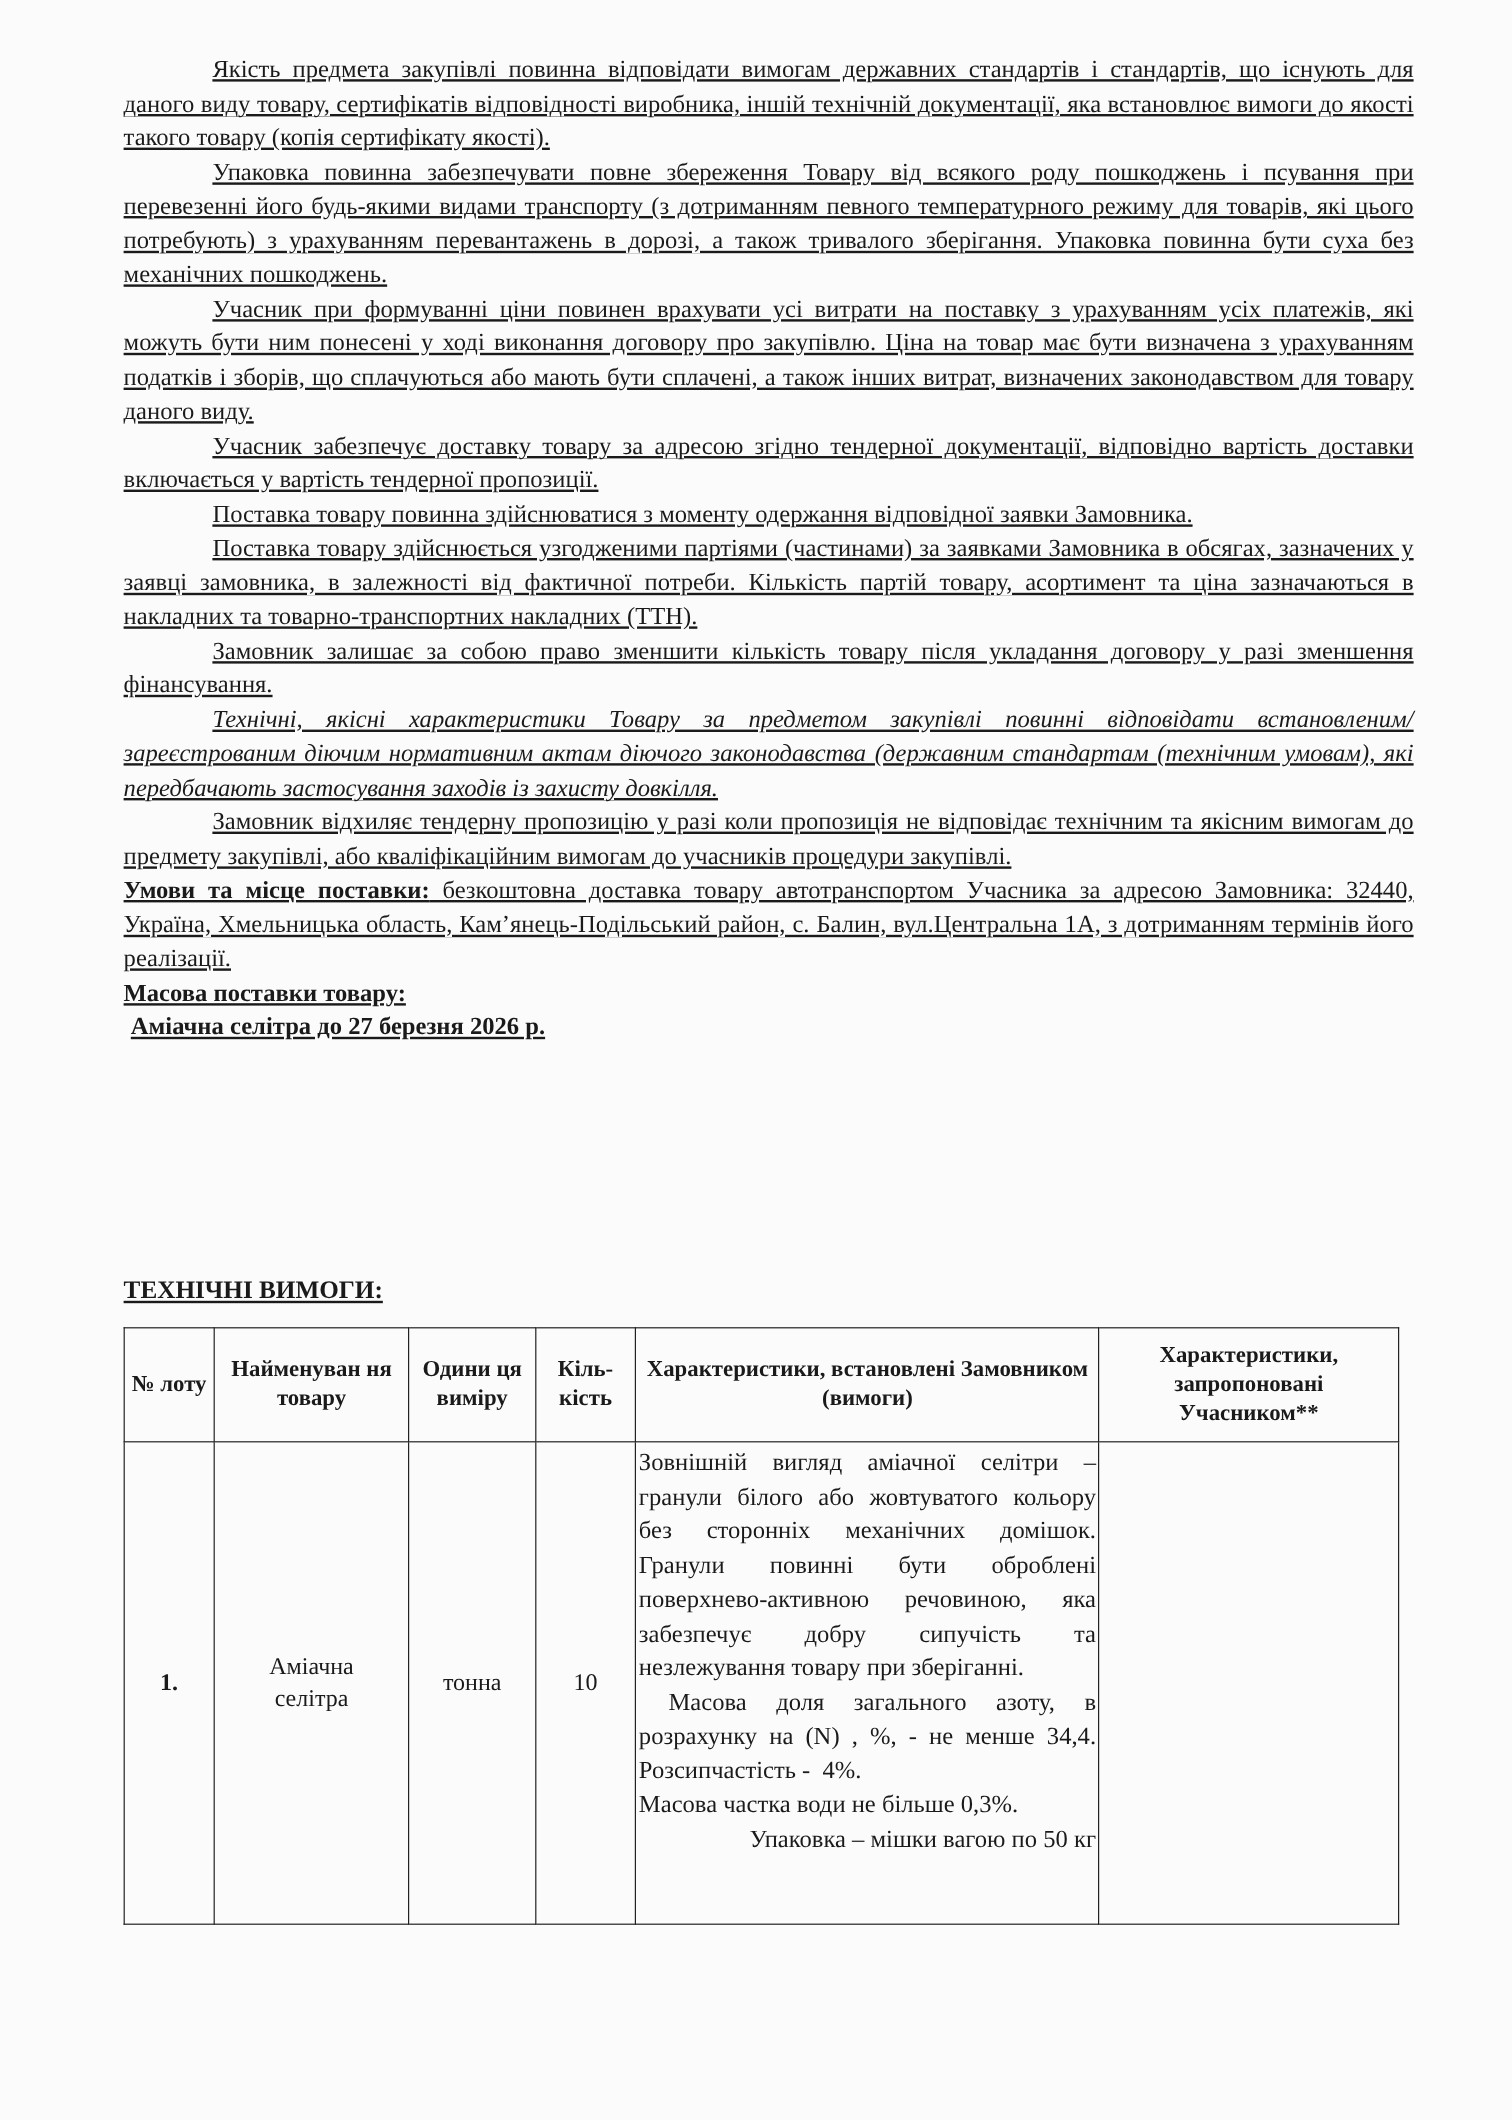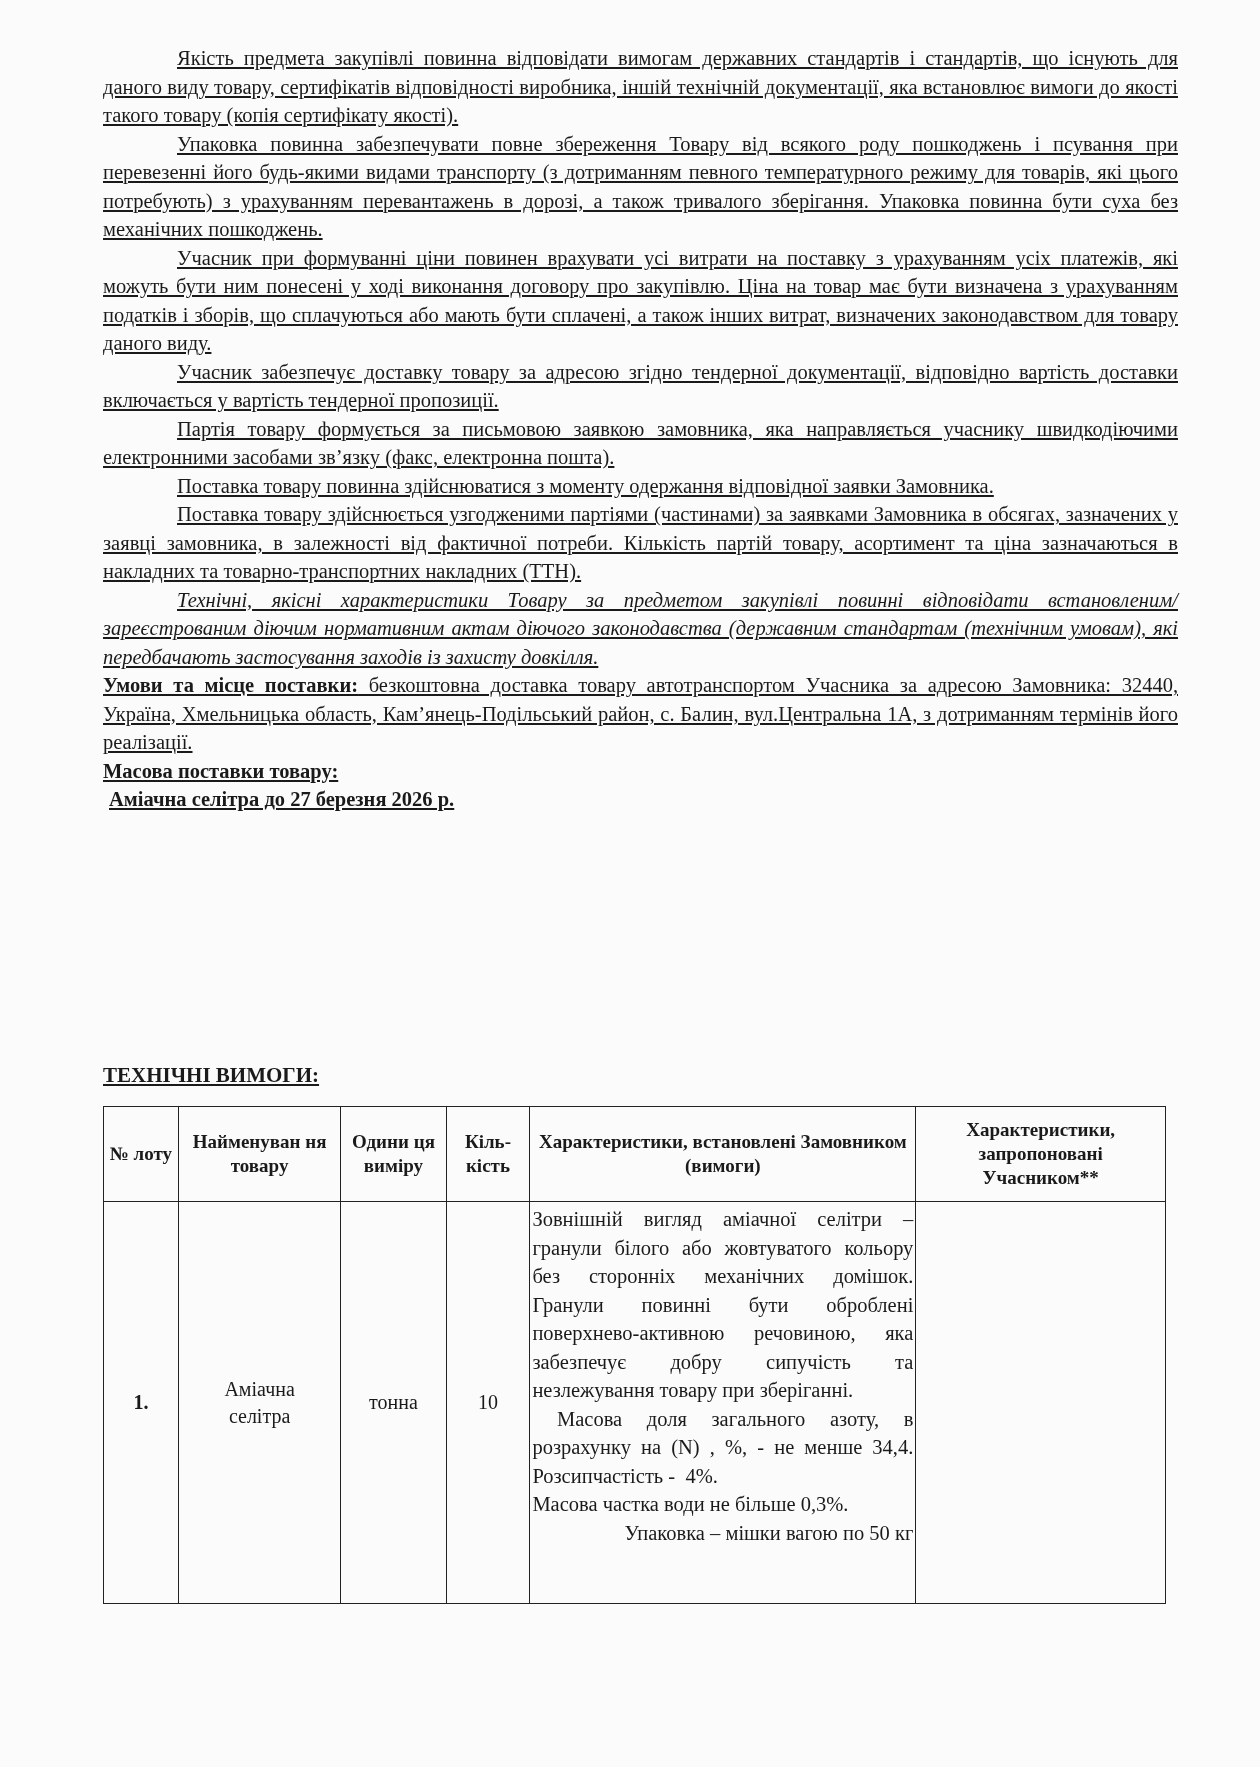--- a/index.html
+++ b/index.html
@@ -22,24 +22,25 @@
   td.lot{font-weight:bold;}
 </style>
 </head>
 <body>
 
 <div class="page">
   <p class="p ind">Якість предмета закупівлі повинна відповідати вимогам державних стандартів  і стандартів, що існують для даного виду товару, сертифікатів відповідності  виробника, іншій технічній документації, яка встановлює вимоги до якості такого товару (копія сертифікату якості).</p>
   <p class="p ind">Упаковка повинна забезпечувати повне збереження Товару від всякого роду пошкоджень і псування при перевезенні його будь-якими видами транспорту (з дотриманням певного температурного режиму для товарів, які цього потребують) з урахуванням перевантажень в дорозі, а також тривалого зберігання. Упаковка повинна бути суха без механічних пошкоджень.</p>
   <p class="p ind2">Учасник при формуванні ціни повинен врахувати усі витрати на поставку з урахуванням усіх платежів, які можуть бути ним понесені у ході виконання договору про закупівлю. Ціна на товар має бути визначена з урахуванням податків і зборів, що сплачуються або мають бути сплачені, а також інших витрат, визначених законодавством для товару даного виду.</p>
   <p class="p ind2">Учасник забезпечує доставку товару за адресою згідно тендерної документації, відповідно вартість доставки включається у вартість тендерної пропозиції.</p>
-  <p class="p ind2">Партія товару формується за письмовою заявкою замовника, яка направляється учаснику швидкодіючими електронними засобами зв’язку (факс, електронна пошта).</p>
   <p class="p ind2">Поставка товару  повинна здійснюватися з моменту одержання відповідної заявки Замовника.</p>
   <p class="p ind2">Поставка товару здійснюється узгодженими партіями (частинами) за заявками Замовника в обсягах, зазначених у заявці замовника, в залежності від фактичної потреби. Кількість партій товару, асортимент та ціна зазначаються в накладних та товарно-транспортних накладних (ТТН).</p>
+  <p class="p ind2">Замовник залишає за собою право зменшити кількість товару після укладання  договору у разі зменшення фінансування.</p>
   <p class="p ind it">Технічні, якісні характеристики Товару за предметом закупівлі повинні відповідати встановленим/зареєстрованим діючим нормативним актам діючого законодавства (державним стандартам (технічним умовам), які передбачають застосування заходів із захисту довкілля.</p>
+  <p class="p ind">Замовник відхиляє тендерну пропозицію у разі коли пропозиція не відповідає технічним та якісним вимогам до предмету закупівлі, або кваліфікаційним вимогам до учасників процедури закупівлі.</p>
   <p class="p noind"><span class="b">Умови та місце поставки:</span><span> безкоштовна доставка товару автотранспортом Учасника за адресою Замовника: 32440, Україна, Хмельницька область, Кам’янець-Подільський район, с. Балин, вул.Центральна 1А, з дотриманням термінів його реалізації.</span></p>
   <p class="p noind b">Масова поставки товару:</p>
   <p class="p noind b" style="padding-left:6px">Аміачна селітра  до 27 березня 2026 р.</p>
 </div>
 
 <div class="heading">ТЕХНІЧНІ ВИМОГИ:</div>
 
 <table>
   <colgroup>
     <col style="width:74px">

